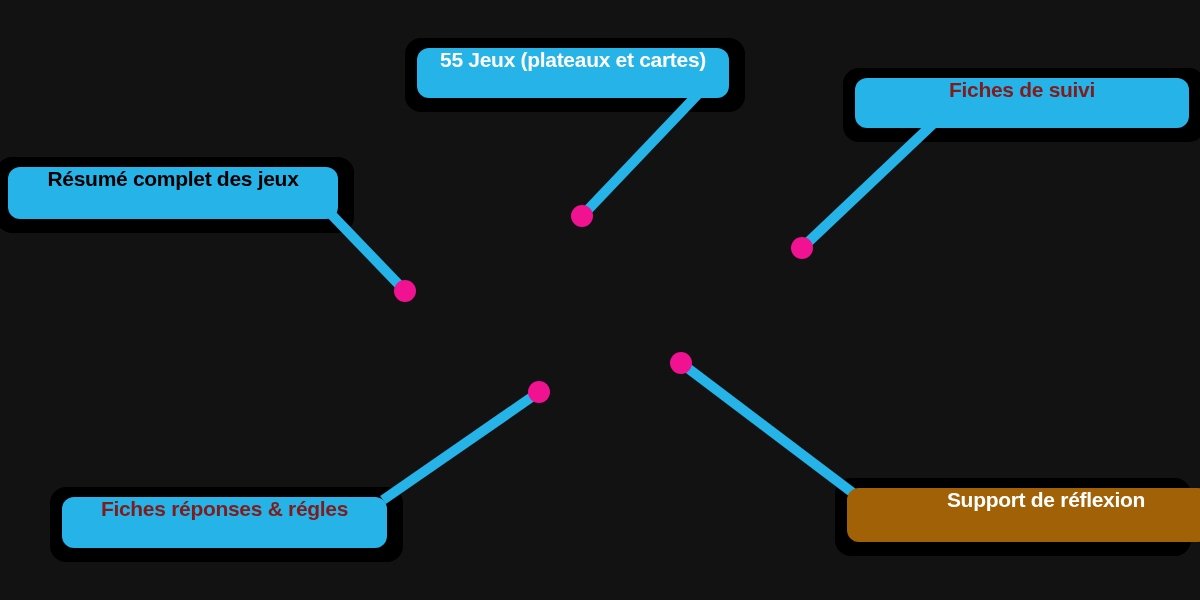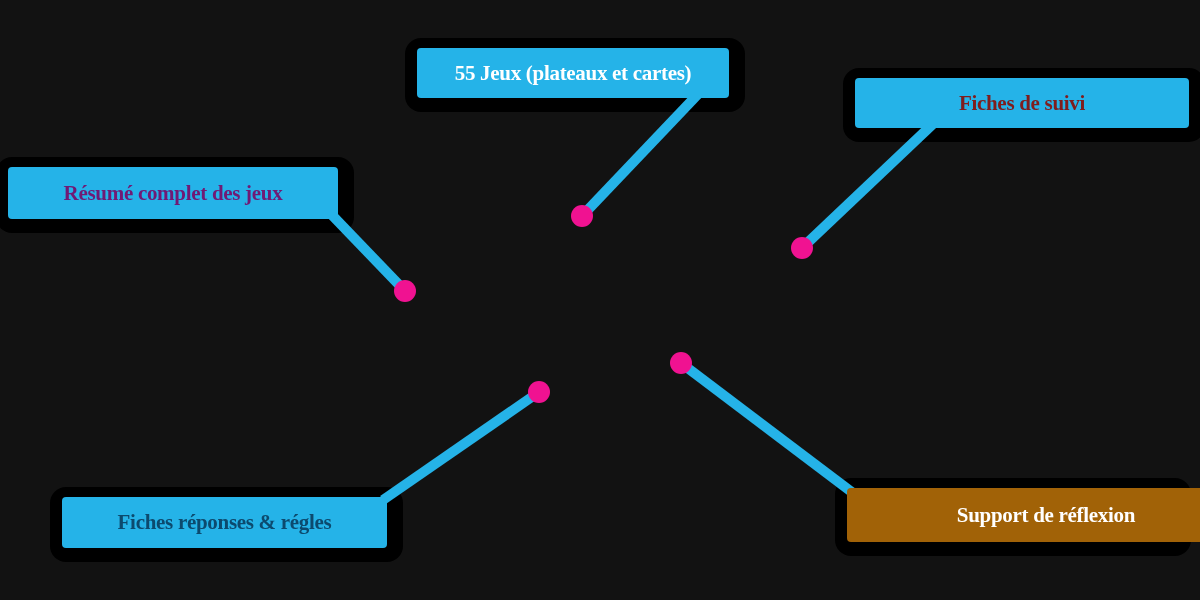--- a/index.html
+++ b/index.html
@@ -19,25 +19,23 @@
   }
   #connector-layer {
     position: absolute;
     left: 0;
     top: 0;
     z-index: 2;
   }
   .callout {
     position: absolute;
     z-index: 3;
-    border-radius: 4px;
+    border-radius: 12px;
     display: flex;
-    align-items: center;
     justify-content: center;
-    font-family: Liberation Serif, serif;
   }
   .callout-label {
     font-weight: 700;
     font-size: 21px;
     letter-spacing: -0.3px;
     white-space: nowrap;
   }
 </style>
 </head>
 <body style="background: rgb(18, 18, 18);">
@@ -62,23 +60,23 @@
       <line x1="853" y1="493" x2="681" y2="363" stroke="#25B3E8" stroke-width="10"></line>
       <circle cx="681" cy="363" r="11" fill="#F01291"></circle>
     </svg>
   <div id="box-layer">
       <div class="callout" style="left: 417px; top: 48px; width: 312px; height: 50px; background: rgb(37, 179, 232); color: rgb(255, 255, 255);">
         <span class="callout-label">55 Jeux (plateaux et cartes)</span>
       </div>
       <div class="callout" style="left: 855px; top: 78px; width: 334px; height: 50px; background: rgb(37, 179, 232); color: #7f1d1d;">
         <span class="callout-label">Fiches de suivi</span>
       </div>
-      <div class="callout" style="left: 8px; top: 167px; width: 330px; height: 52px; background: rgb(37, 179, 232); color: #701a75;">
+      <div class="callout" style="left: 8px; top: 167px; width: 330px; height: 52px; background: rgb(37, 179, 232); color: #000000;">
         <span class="callout-label">Résumé complet des jeux</span>
       </div>
-      <div class="callout" style="left: 62px; top: 497px; width: 325px; height: 51px; background: rgb(37, 179, 232); color: #0c4a6e;">
+      <div class="callout" style="left: 62px; top: 497px; width: 325px; height: 51px; background: rgb(37, 179, 232); color: #7f1d1d;">
         <span class="callout-label">Fiches réponses &amp; régles</span>
       </div>
       <div class="callout" style="left: 847px; top: 488px; width: 328px; height: 54px; background: #a16207; color: rgb(255, 255, 255); padding-left: 35px;">
         <span class="callout-label">Support de réflexion</span>
       </div>
     </div>
 </div>
 
 </body></html>

